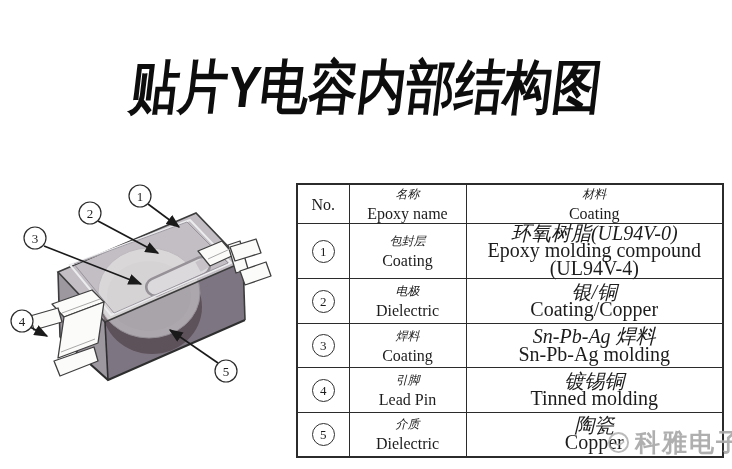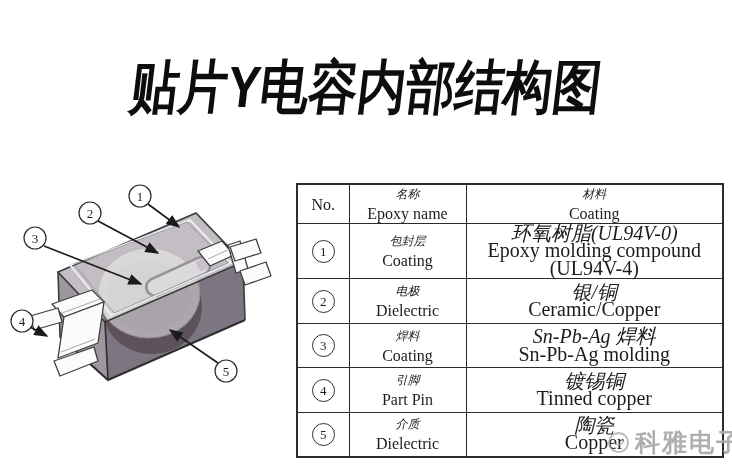--- a/index.html
+++ b/index.html
@@ -178,45 +178,45 @@
     </tr>
 
     <tr>
       <td><span class="num-circle">2</span></td>
       <td>
         <div class="zh">电极</div>
         <div class="en">Dielectric</div>
       </td>
       <td>
             <div class="mat-line zh-line">银/铜</div>
-            <div class="mat-line">Ceramic/Copper</div>
+            <div class="mat-line">Coating/Copper</div>
           </td>
     </tr>
 
     <tr>
       <td><span class="num-circle">3</span></td>
       <td>
         <div class="zh">焊料</div>
         <div class="en">Coating</div>
       </td>
       <td>
             <div class="mat-line zh-line">Sn-Pb-Ag 焊料</div>
             <div class="mat-line">Sn-Pb-Ag molding</div>
           </td>
     </tr>
 
     <tr>
       <td><span class="num-circle">4</span></td>
       <td>
         <div class="zh">引脚</div>
-        <div class="en">Part Pin</div>
+        <div class="en">Lead Pin</div>
       </td>
       <td>
             <div class="mat-line zh-line">镀锡铜</div>
-            <div class="mat-line">Tinned copper</div>
+            <div class="mat-line">Tinned molding</div>
           </td>
     </tr>
 
     <tr>
       <td><span class="num-circle">5</span></td>
       <td>
         <div class="zh">介质</div>
         <div class="en">Dielectric</div>
       </td>
       <td>

